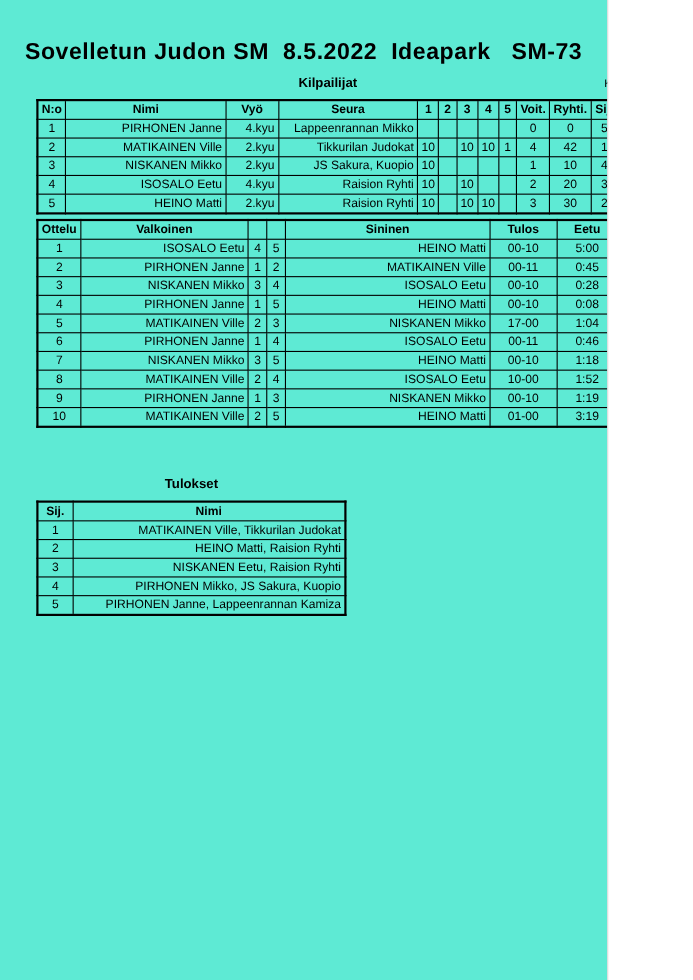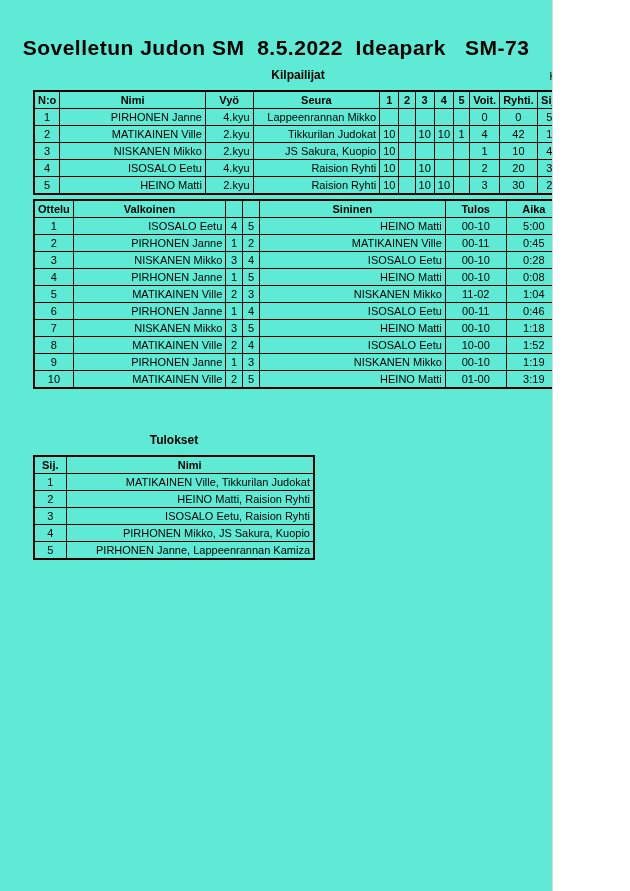--- a/index.html
+++ b/index.html
@@ -189,21 +189,21 @@
           <col style="width:57px">
       </colgroup>
       <thead>
         <tr>
           <th>Ottelu</th>
           <th>Valkoinen</th>
           <th></th>
           <th></th>
           <th>Sininen</th>
           <th>Tulos</th>
-          <th>Aika</th>
+          <th>Eetu</th>
         </tr>
       </thead>
       <tbody>
         <tr>
           <td class="c">1</td>
           <td class="l">ISOSALO Eetu</td>
           <td class="c">4</td>
           <td class="c">5</td>
           <td class="l">HEINO Matti</td>
           <td class="c">00-10</td>
@@ -235,21 +235,21 @@
           <td class="l">HEINO Matti</td>
           <td class="c">00-10</td>
           <td class="c">0:08</td>
         </tr>
         <tr>
           <td class="c">5</td>
           <td class="l">MATIKAINEN Ville</td>
           <td class="c">2</td>
           <td class="c">3</td>
           <td class="l">NISKANEN Mikko</td>
-          <td class="c">11-02</td>
+          <td class="c">17-00</td>
           <td class="c">1:04</td>
         </tr>
         <tr>
           <td class="c">6</td>
           <td class="l">PIRHONEN Janne</td>
           <td class="c">1</td>
           <td class="c">4</td>
           <td class="l">ISOSALO Eetu</td>
           <td class="c">00-11</td>
           <td class="c">0:46</td>
@@ -313,21 +313,21 @@
           <tr>
             <td class="c">1</td>
             <td class="l">MATIKAINEN Ville, Tikkurilan Judokat</td>
           </tr>
           <tr>
             <td class="c">2</td>
             <td class="l">HEINO Matti, Raision Ryhti</td>
           </tr>
           <tr>
             <td class="c">3</td>
-            <td class="l">ISOSALO Eetu, Raision Ryhti</td>
+            <td class="l">NISKANEN Eetu, Raision Ryhti</td>
           </tr>
           <tr>
             <td class="c">4</td>
             <td class="l">PIRHONEN Mikko, JS Sakura, Kuopio</td>
           </tr>
           <tr>
             <td class="c">5</td>
             <td class="l">PIRHONEN Janne, Lappeenrannan Kamiza</td>
           </tr>
         </tbody>

